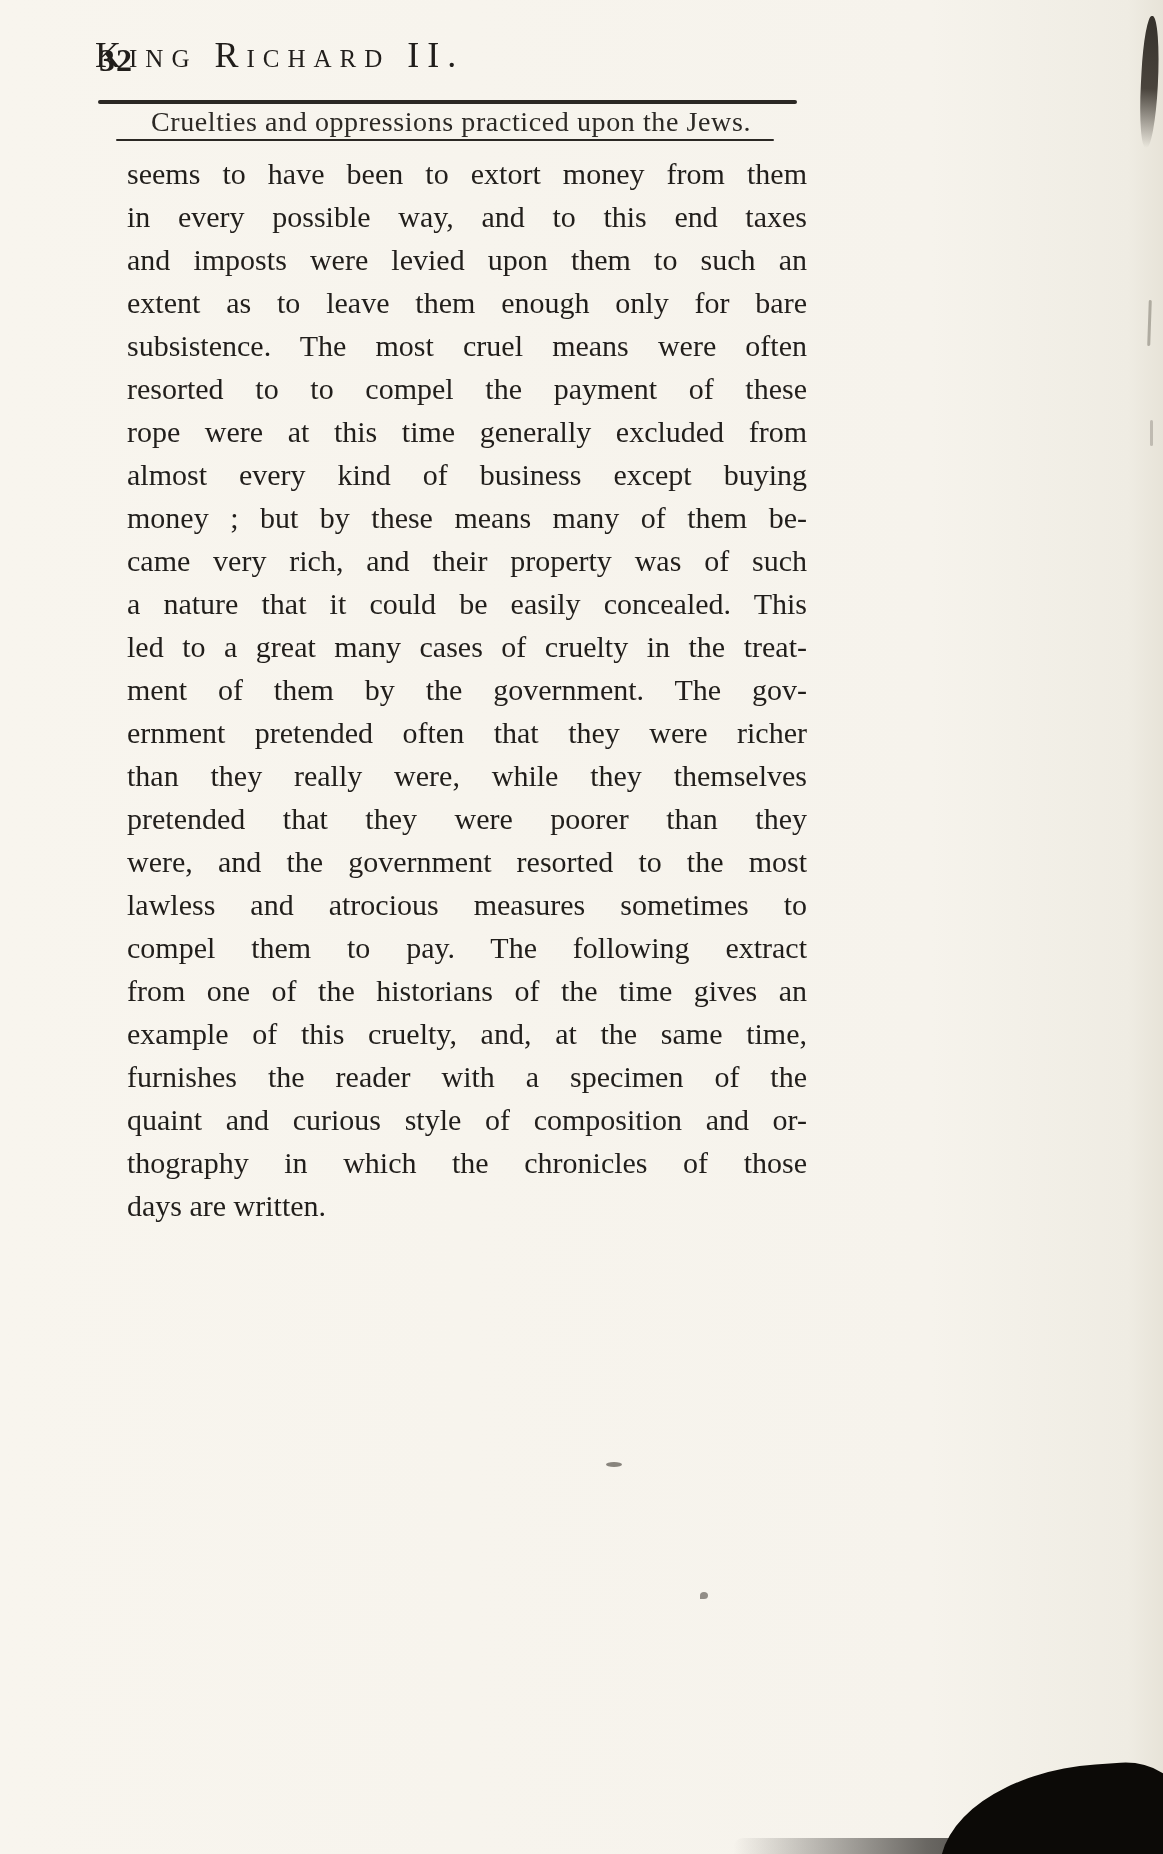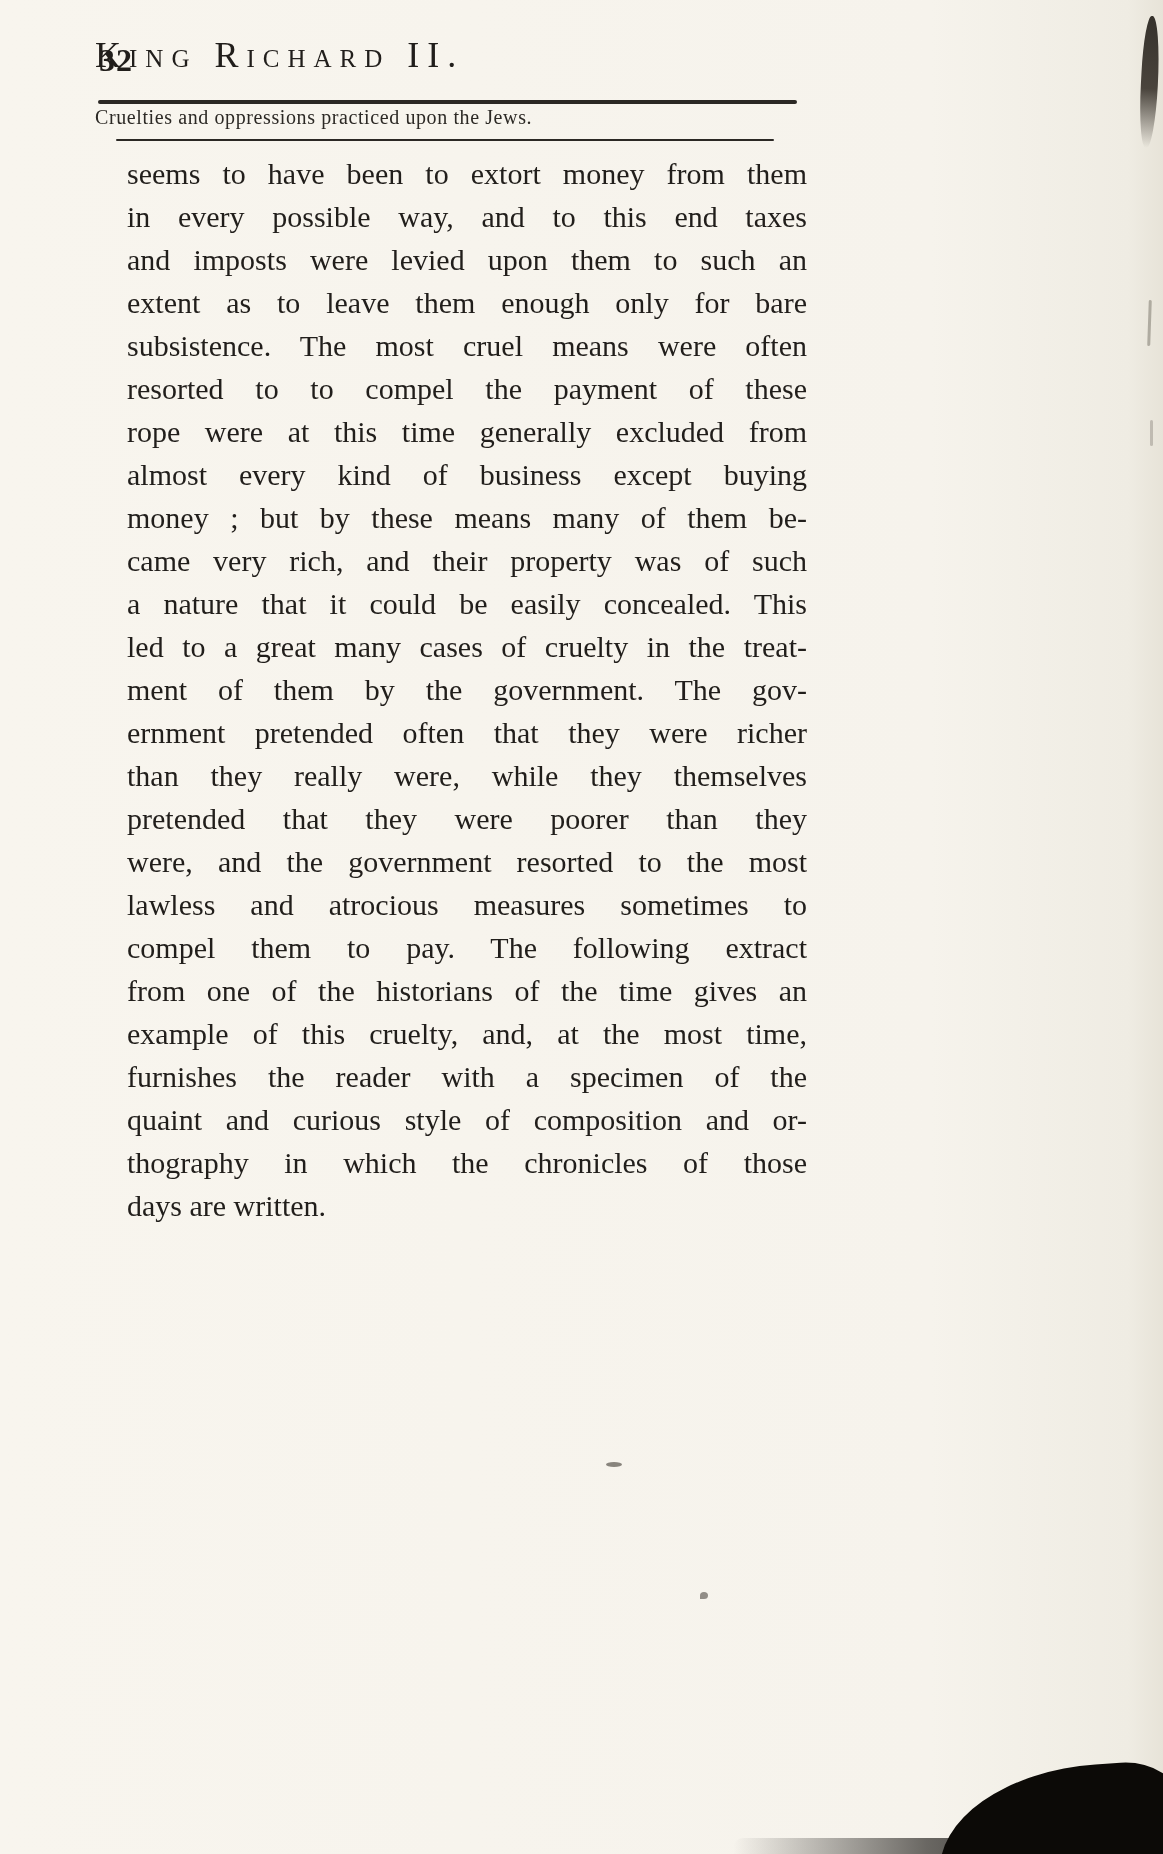--- a/index.html
+++ b/index.html
@@ -63,22 +63,22 @@
     top: 139px;
     width: 658px;
     height: 2px;
     border-radius: 1px;
   }
   .running-head {
     position: absolute;
     left: 95px;
     top: 106px;
     width: 712px;
-    text-align: left;
-    font-size: 20px;
+    text-align: center;
+    font-size: 28px;
     letter-spacing: 0.6px;
     color: #2c2925;
   }
   
   .body-text {
     position: absolute;
     left: 95px;
     top: 152px;
     width: 712px;
     font-size: 30px;
@@ -188,21 +188,21 @@
     <div class="line">a nature that it could be easily concealed. This</div>
     <div class="line">led to a great many cases of cruelty in the treat-</div>
     <div class="line">ment of them by the government. The gov-</div>
     <div class="line">ernment pretended often that they were richer</div>
     <div class="line">than they really were, while they themselves</div>
     <div class="line">pretended that they were poorer than they</div>
     <div class="line">were, and the government resorted to the most</div>
     <div class="line">lawless and atrocious measures sometimes to</div>
     <div class="line">compel them to pay. The following extract</div>
     <div class="line">from one of the historians of the time gives an</div>
-    <div class="line">example of this cruelty, and, at the most time,</div>
+    <div class="line">example of this cruelty, and, at the same time,</div>
     <div class="line">furnishes the reader with a specimen of the</div>
     <div class="line">quaint and curious style of composition and or-</div>
     <div class="line">thography in which the chronicles of those</div>
     <div class="line last">days are written.</div>
   </div>
 
   <div class="artifact streak-top-right"></div>
   <div class="artifact streak-right-1"></div>
   <div class="artifact streak-right-2"></div>
   <div class="artifact speck-center"></div>

